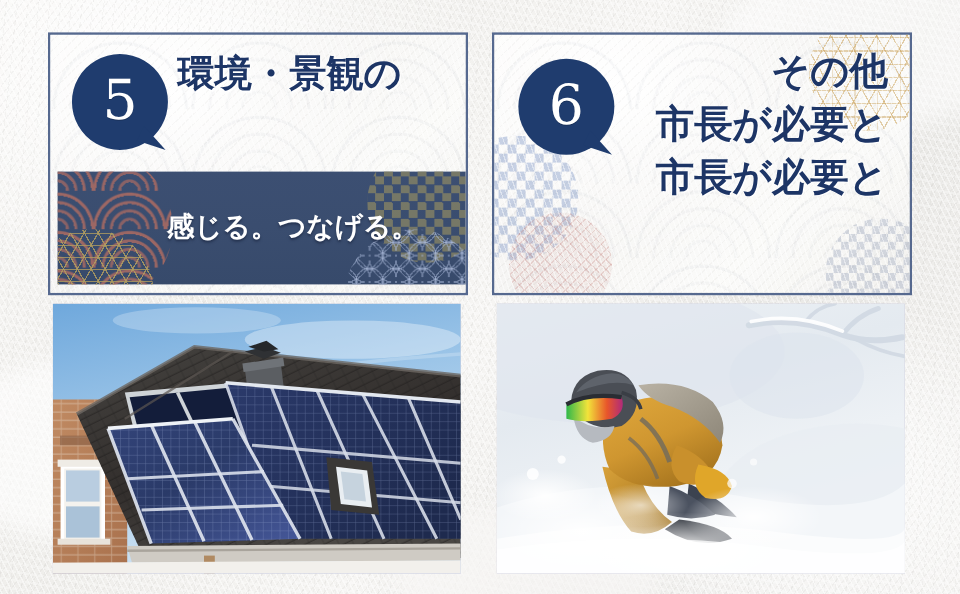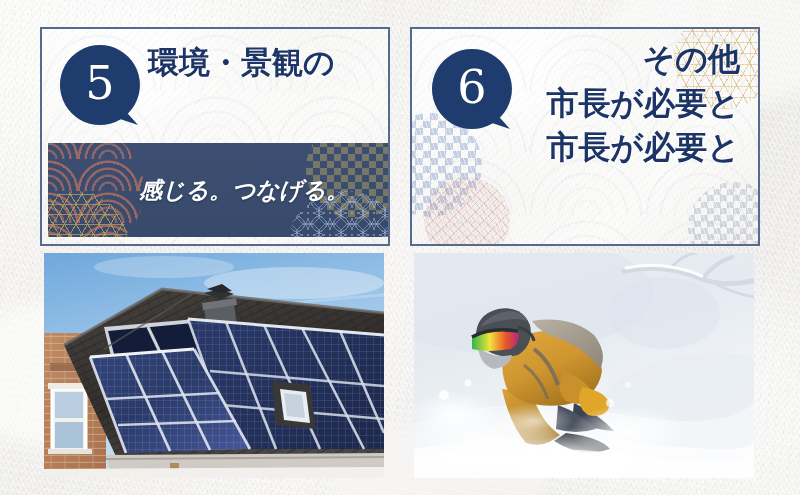--- a/index.html
+++ b/index.html
@@ -184,21 +184,21 @@
           <path d="M42 2 A40 40 0 1 1 41.9 2 Z" fill="#1f3c6e"></path>
           <path d="M62 62 L80 82 L56 74 Z" fill="#1f3c6e"></path>
         </svg>
         <div class="badge-num">5</div>
       </div>
       <div class="headline" style="font-size:31px;line-height:1.30;margin-left:6px;margin-top:5px;">
         <span class="hl">環境・景観の</span>
       </div>
     </div>
 
-    <div class="banner" style="left:6px;top:114px;width:392px;height:94px;font-style:italic;">
+    <div class="banner" style="left:6px;top:114px;width:392px;height:94px;">
       <div class="banner-seigaiha" style="left:-30px;top:-16px;width:126px;height:126px;"></div>
       <div class="banner-asanoha" style="left:-24px;top:48px;width:104px;height:104px;"></div>
       <div class="banner-ichimatsu" style="left:258px;top:-24px;width:100px;height:100px;"></div>
       <div class="banner-shippo" style="left:238px;top:48px;width:118px;height:118px;"></div>
       <div class="banner-text" style="font-size:23px;">
         <span class="bl">感じる。つなげる。</span>
       </div>
     </div>
   </div>
 

